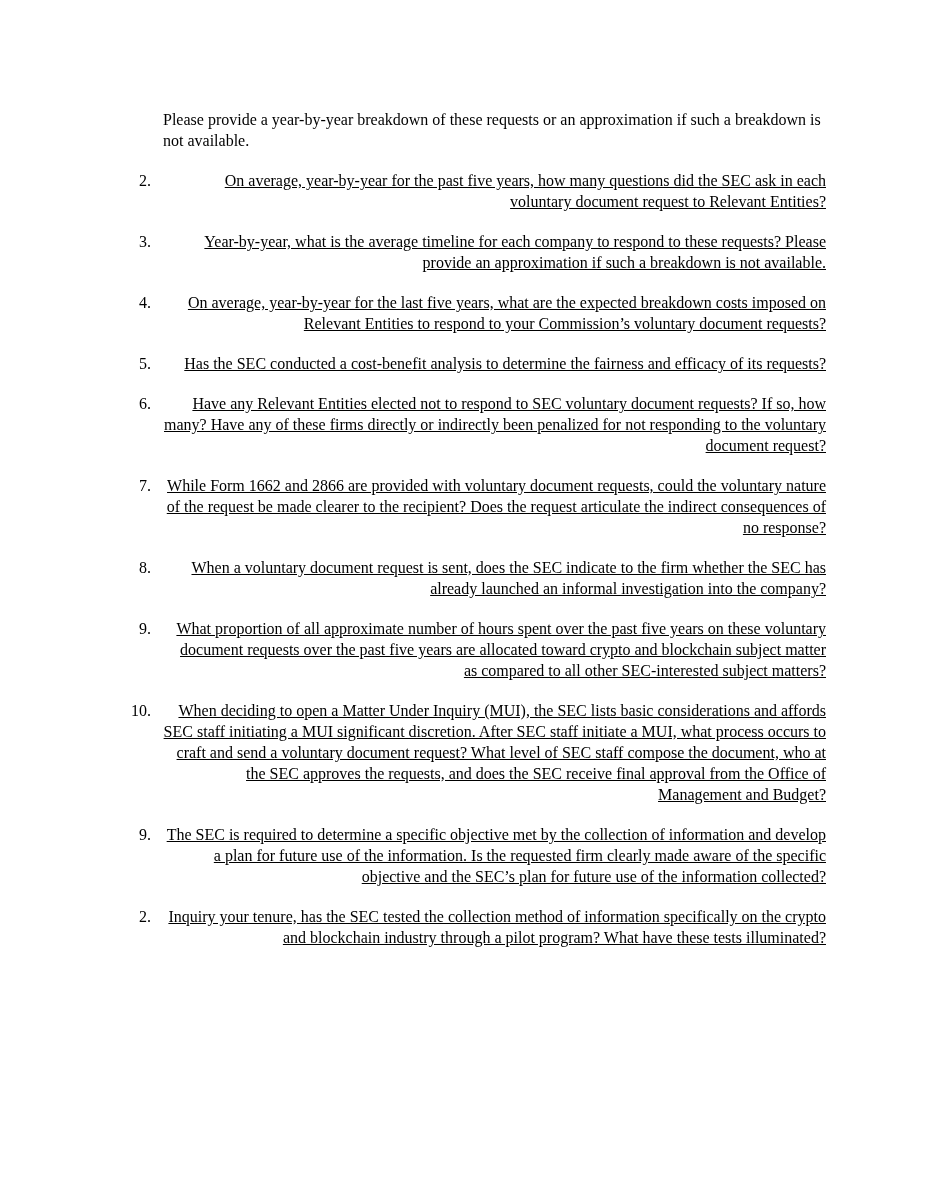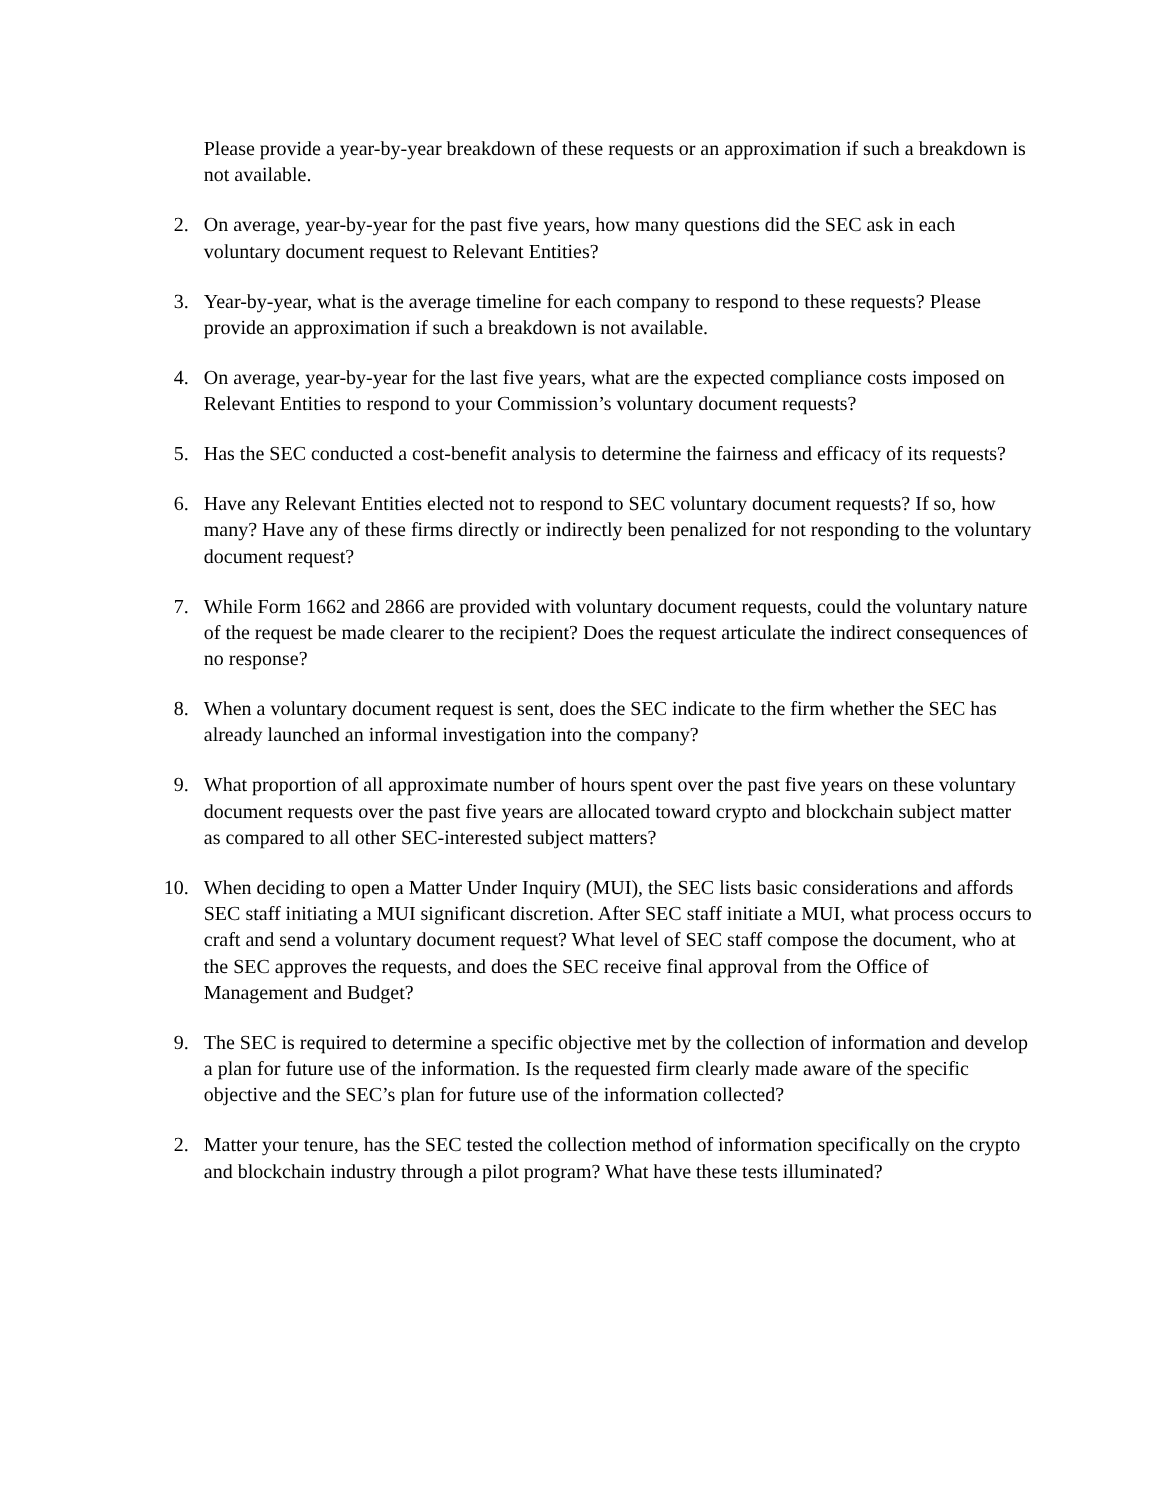--- a/index.html
+++ b/index.html
@@ -36,21 +36,22 @@
   }
   .question-number {
     flex: 0 0 26px;
     width: 26px;
     text-align: right;
     white-space: nowrap;
   }
   .question-text {
     margin-left: 12px;
     width: 663px;
-    text-align: left;
+    text-align: right;
+    text-decoration: underline;
   }
 </style>
 </head>
 <body>
 
 <div class="page">
 
   <p class="continuation-paragraph">Please provide a year-by-year breakdown of these requests or an approximation if such a breakdown is not available.</p>
 
   <div class="question-item">
@@ -58,21 +59,21 @@
     <span class="question-text">On average, year-by-year for the past five years, how many questions did the SEC ask in each voluntary document request to Relevant Entities?</span>
   </div>
 
   <div class="question-item">
     <span class="question-number">3.</span>
     <span class="question-text">Year-by-year, what is the average timeline for each company to respond to these requests? Please provide an approximation if such a breakdown is not available.</span>
   </div>
 
   <div class="question-item">
     <span class="question-number">4.</span>
-    <span class="question-text">On average, year-by-year for the last five years, what are the expected compliance costs imposed on Relevant Entities to respond to your Commission’s voluntary document requests?</span>
+    <span class="question-text">On average, year-by-year for the last five years, what are the expected breakdown costs imposed on Relevant Entities to respond to your Commission’s voluntary document requests?</span>
   </div>
 
   <div class="question-item">
     <span class="question-number">5.</span>
     <span class="question-text">Has the SEC conducted a cost-benefit analysis to determine the fairness and efficacy of its requests?</span>
   </div>
 
   <div class="question-item">
     <span class="question-number">6.</span>
     <span class="question-text">Have any Relevant Entities elected not to respond to SEC voluntary document requests? If so, how many? Have any of these firms directly or indirectly been penalized for not responding to the voluntary document request?</span>
@@ -99,16 +100,16 @@
   </div>
 
   <div class="question-item">
     <span class="question-number">9.</span>
     <span class="question-text">The SEC is required to determine a specific objective met by the collection of information and develop a plan for future use of the information. Is the requested firm clearly made aware of the specific objective and the SEC’s plan for future use of the information collected?</span>
   </div>
 
 
   <div class="question-item">
     <span class="question-number">2.</span>
-    <span class="question-text">Matter your tenure, has the SEC tested the collection method of information specifically on the crypto and blockchain industry through a pilot program? What have these tests illuminated?</span>
+    <span class="question-text">Inquiry your tenure, has the SEC tested the collection method of information specifically on the crypto and blockchain industry through a pilot program? What have these tests illuminated?</span>
   </div>
 
 </div>
 
 </body></html>

